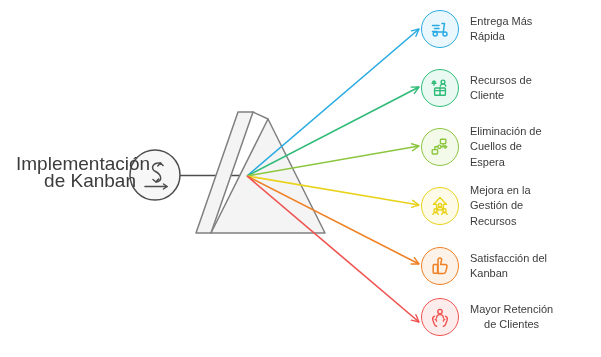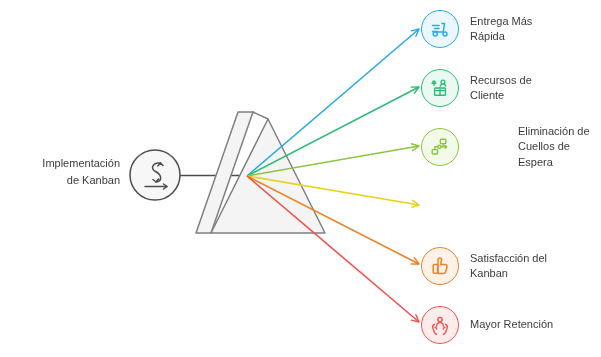--- a/index.html
+++ b/index.html
@@ -17,25 +17,25 @@
   }
   #diagram-svg {
     position: absolute;
     left: 0;
     top: 0;
     width: 601px;
     height: 357px;
   }
   .source-label {
     position: absolute;
-    left: 0;
+    left: 16px;
     top: 155px;
     width: 120px;
     text-align: right;
-    font-size: 11px;
+    font-size: 19px;
     line-height: 17px;
     color: #3c3c3c;
   }
   .outcome {
     position: absolute;
     display: flex;
     align-items: center;
     left: 421px;
     width: 180px;
     height: 58px;
@@ -148,62 +148,81 @@
         <path d="M6.6 14.6 H17.4"></path>
         <path d="M12 12 V19.2"></path>
       </svg>
     </div>
     <div class="outcome-label">
       <div>Recursos de</div>
       <div>Cliente</div>
     </div>
   </div>
 
-  <div class="outcome" style="top:118px;gap:48px;">
+  <div class="outcome" style="top:118px;">
     <div class="outcome-icon" style="border-color:#8cc63f;background:#f3faea;">
       <svg width="24" height="24" viewBox="0 0 24 24" fill="none" stroke="#8cc63f" stroke-width="1.4" stroke-linecap="round" stroke-linejoin="round">
         <rect x="12.4" y="4.2" width="5.4" height="4.4" rx="0.7"></rect>
         <rect x="4.2" y="14.6" width="5.4" height="4.4" rx="0.7"></rect>
         <circle cx="11.4" cy="11.8" r="1.7"></circle>
         <path d="M6.9 14.6 V11.8 H9.7"></path>
         <path d="M13.1 11.8 H18.6"></path>
         <path d="M18.6 11.8 L16.9 10.4 M18.6 11.8 L16.9 13.2"></path>
         <path d="M15.1 8.6 V11"></path>
       </svg>
     </div>
     <div class="outcome-label">
       <div>Eliminación de</div>
       <div>Cuellos de</div>
       <div>Espera</div>
     </div>
   </div>
 
+  <div class="outcome" style="top:177px;">
+    <div class="outcome-icon" style="border-color:#e8d21a;background:#fdfbe8;">
+      <svg width="24" height="24" viewBox="0 0 24 24" fill="none" stroke="#e8d21a" stroke-width="1.4" stroke-linecap="round" stroke-linejoin="round">
+        <path d="M12 3.6 L18.6 10.4 H15.4 V16 H8.6 V10.4 H5.4 Z"></path>
+        <circle cx="12" cy="11.2" r="1.7"></circle>
+        <circle cx="7.6" cy="16.4" r="1.7"></circle>
+        <circle cx="16.4" cy="16.4" r="1.7"></circle>
+        <path d="M9.2 15.2 a3 3 0 0 1 5.6 0"></path>
+        <path d="M4.8 20.4 a3 3 0 0 1 5.6 0"></path>
+        <path d="M13.6 20.4 a3 3 0 0 1 5.6 0"></path>
+      </svg>
+    </div>
+    <div class="outcome-label">
+      <div>Mejora en la</div>
+      <div>Gestión de</div>
+      <div>Recursos</div>
+    </div>
+  </div>
 
   <div class="outcome" style="top:237px;">
     <div class="outcome-icon" style="border-color:#ef8023;background:#fdf2e8;">
       <svg width="24" height="24" viewBox="0 0 24 24" fill="none" stroke="#ef8023" stroke-width="1.5" stroke-linecap="round" stroke-linejoin="round">
         <path d="M10 10.6 V5.9 a1.9 1.9 0 0 1 3.7 -0.6 L12.6 10.6 H17.4 a1.7 1.7 0 0 1 1.6 2.1 l-1.3 5.2 a2 2 0 0 1 -1.9 1.5 H10 Z"></path>
         <rect x="5.2" y="10.6" width="4.4" height="8.6" rx="0.9"></rect>
       </svg>
     </div>
     <div class="outcome-label">
       <div>Satisfacción del</div>
       <div>Kanban</div>
     </div>
   </div>
 
-  <div class="outcome" style="top:296px;text-align:center;">
+  <div class="outcome" style="top:288px;text-align:center;">
     <div class="outcome-icon" style="border-color:#ef5350;background:#fdecec;">
       <svg width="24" height="24" viewBox="0 0 24 24" fill="none" stroke="#ef5350" stroke-width="1.4" stroke-linecap="round" stroke-linejoin="round">
         <circle cx="12" cy="6.6" r="2.2"></circle>
         <path d="M8.6 13 a3.4 3.4 0 0 1 6.8 0"></path>
         <path d="M6.4 11.2 a3.4 3.4 0 0 0 -1.5 4 l1.6 4.4 a2.6 2.6 0 0 0 2.1 1.6"></path>
         <path d="M7.2 14.2 a1.8 1.8 0 0 1 1.4 1.9"></path>
         <path d="M17.6 11.2 a3.4 3.4 0 0 1 1.5 4 l-1.6 4.4 a2.6 2.6 0 0 1 -2.1 1.6"></path>
         <path d="M16.8 14.2 a1.8 1.8 0 0 0 -1.4 1.9"></path>
       </svg>
     </div>
     <div class="outcome-label">
       <div>Mayor Retención</div>
+      <div>de Clientes</div>
     </div>
   </div>
 
 </div>
 
 </body></html>

